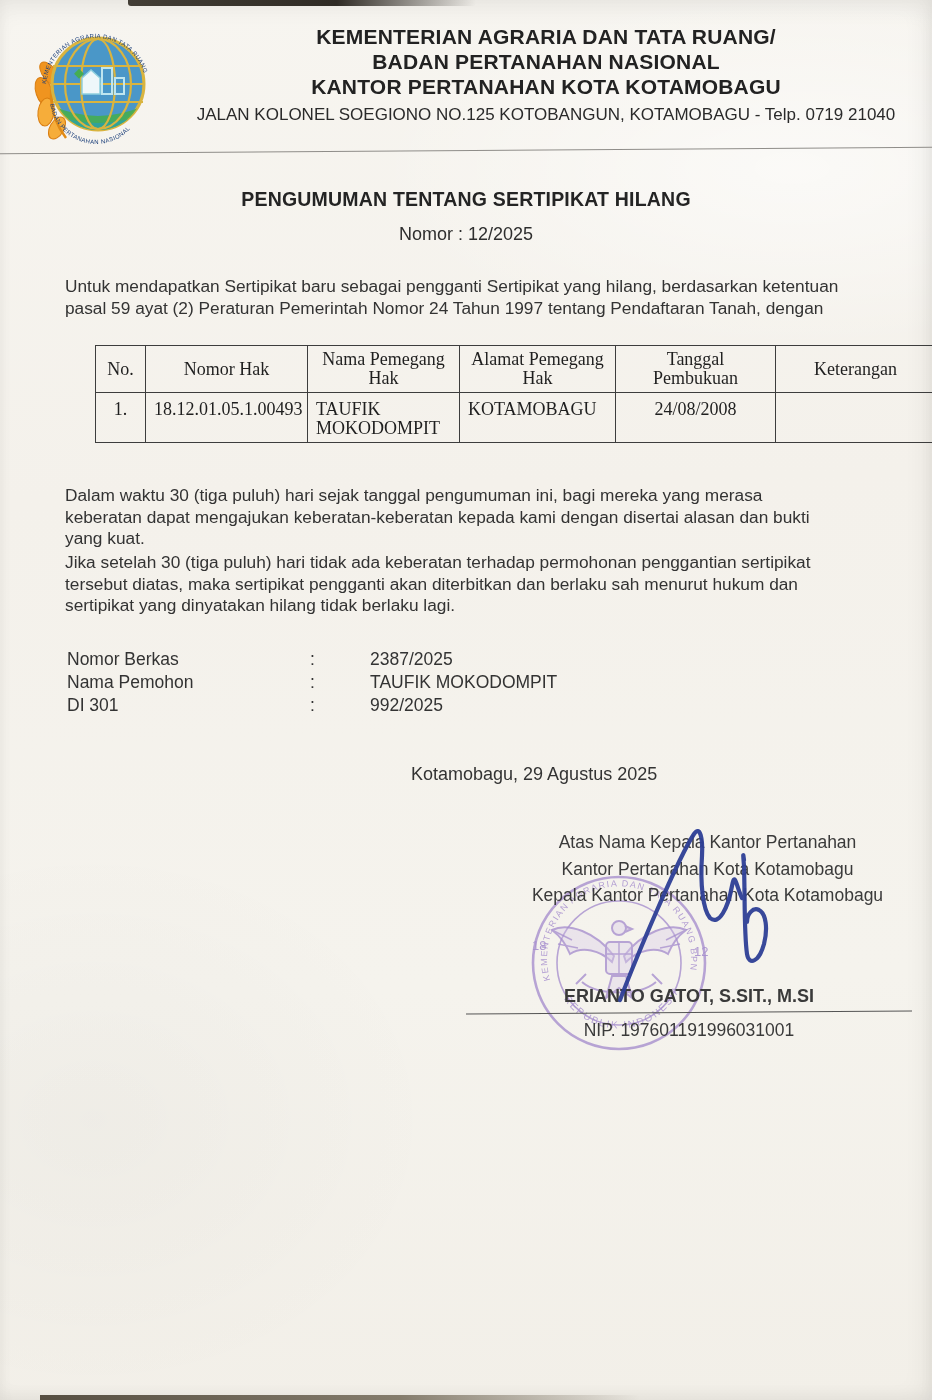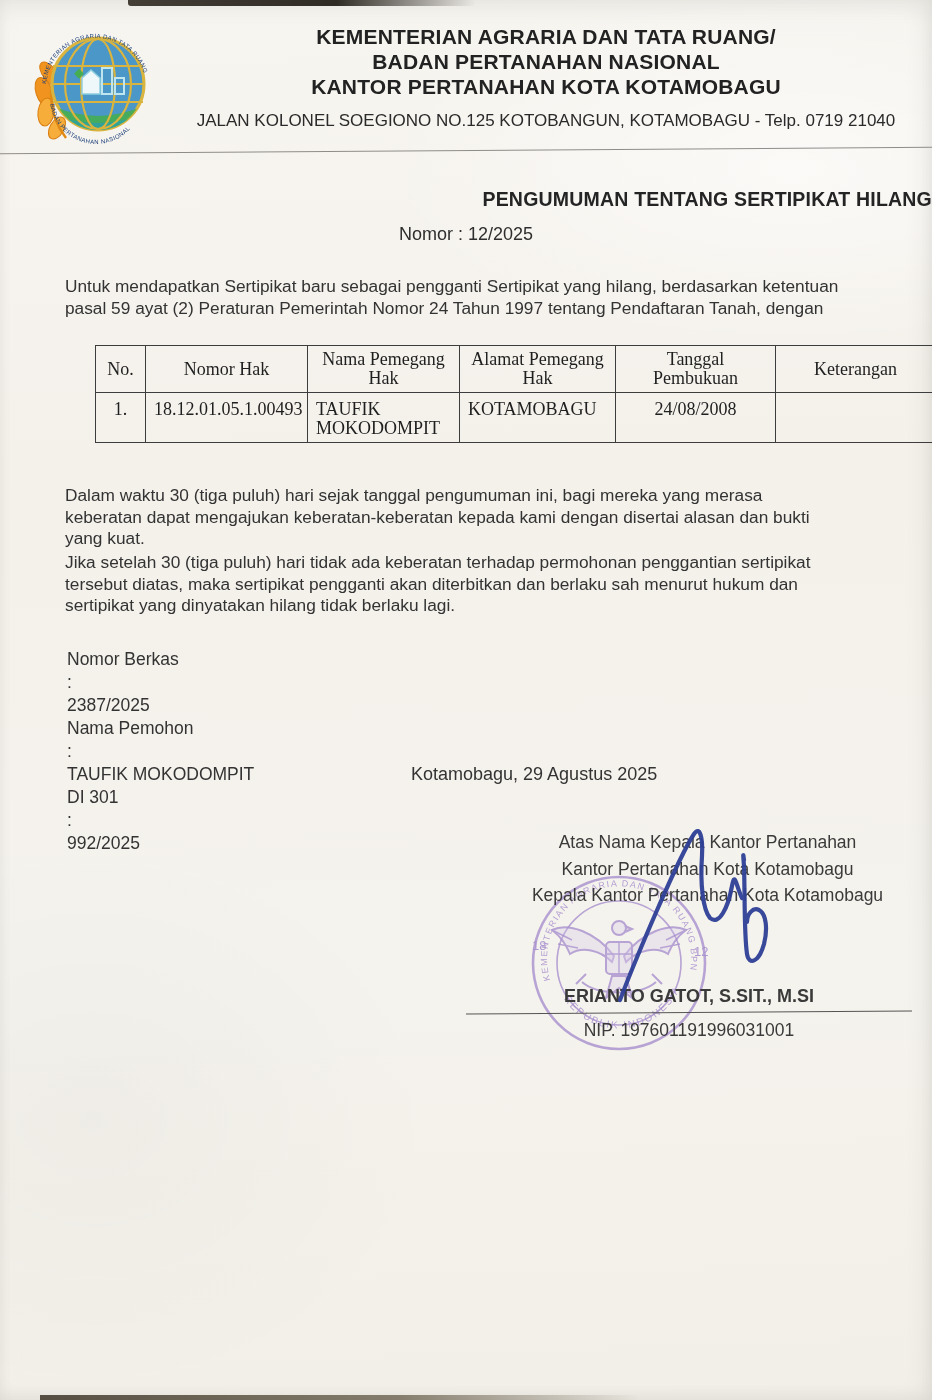--- a/index.html
+++ b/index.html
@@ -13,41 +13,41 @@
     box-shadow: inset -10px 0 22px rgba(0,0,0,.045), inset 0 14px 18px rgba(0,0,0,.03), inset 0 -6px 14px rgba(0,0,0,.04);
     color:#2c2c2c;
   }
   .abs{position:absolute;}
   
   .photo-edge-top{top:0;left:128px;width:348px;height:6px;background:linear-gradient(90deg,#433e36,#2f2b25 60%,rgba(47,43,37,0));border-radius:0 0 3px 3px;}
   .photo-edge-bottom{bottom:0;left:40px;width:600px;height:5px;background:linear-gradient(90deg,rgba(70,62,48,.9),rgba(99,89,70,.75) 60%,rgba(99,89,70,0));}
   
   .letterhead-text{top:24px;left:168px;width:756px;text-align:center;}
   .lh-bold{font-weight:bold;font-size:21px;line-height:25px;letter-spacing:.2px;color:#222;}
-  .lh-address{font-size:17px;line-height:22px;margin-top:11px;color:#2a2a2a;}
+  .lh-address{font-size:17px;line-height:22px;margin-top:5px;color:#2a2a2a;}
   .logo{top:12px;left:20px;width:140px;height:140px;}
   .rule{top:150px;left:-4px;width:940px;border-top:1.6px solid #8f8d89;transform:rotate(-0.4deg);}
   
-  .doc-title{top:188px;left:0;width:932px;text-align:right;font-weight:bold;font-size:19.5px;letter-spacing:.2px;color:#242424;}
+  .doc-title{top:188px;left:0;width:932px;text-align:center;font-weight:bold;font-size:19.5px;letter-spacing:.2px;color:#242424;}
   .doc-number{top:224px;left:0;width:932px;text-align:center;font-size:18px;color:#2e2e2e;}
   
   .para{left:65px;width:848px;font-size:17.3px;line-height:21.5px;color:#333;}
   .para-intro{top:276px;}
   .para-objection{top:485px;}
   .para-validity{top:552px;}
   
   .hak-table{top:345px;left:59px;width:840px;border-collapse:collapse;table-layout:fixed;
     font-family:Liberation Serif, serif;font-size:18px;color:#1f1f1f;margin-left:36px;}
   .hak-table td,.hak-table th{border:1.4px solid #3d3d3d;padding:4px 8px;vertical-align:middle;font-weight:normal;}
   .hak-table thead th{text-align:center;height:38px;line-height:19px;}
   .hak-table tbody td{height:38px;vertical-align:top;padding-top:7px;line-height:19px;}
   .cell-center{text-align:center;}
   
   .details{top:648px;left:67px;width:600px;font-size:17.5px;color:#333;}
-  .detail-row{display:flex;line-height:23px;flex-direction:column;}
+  .detail-row{display:flex;line-height:23px;}
   .detail-label{width:243px;}
   .detail-sep{width:60px;}
   
   .dateline{top:764px;left:411px;font-size:18px;color:#333;}
   .sig-head{top:829px;left:505px;width:405px;text-align:center;font-size:17.5px;line-height:26.5px;color:#3a3a3a;z-index:5;}
   .sig-name{top:986px;left:468px;width:442px;text-align:center;font-size:18px;font-weight:bold;color:#3a3a3a;z-index:5;}
   .sig-underline{top:1012px;left:466px;width:446px;border-top:1.5px solid #555;transform:rotate(-0.4deg);z-index:5;}
   .sig-nip{top:1020px;left:468px;width:442px;text-align:center;font-size:17.5px;color:#3a3a3a;z-index:5;}
   .stamp{top:870px;left:526px;width:186px;height:186px;z-index:2;opacity:.85;}
   .signature-ink{top:822px;left:578px;width:224px;height:196px;z-index:6;}

